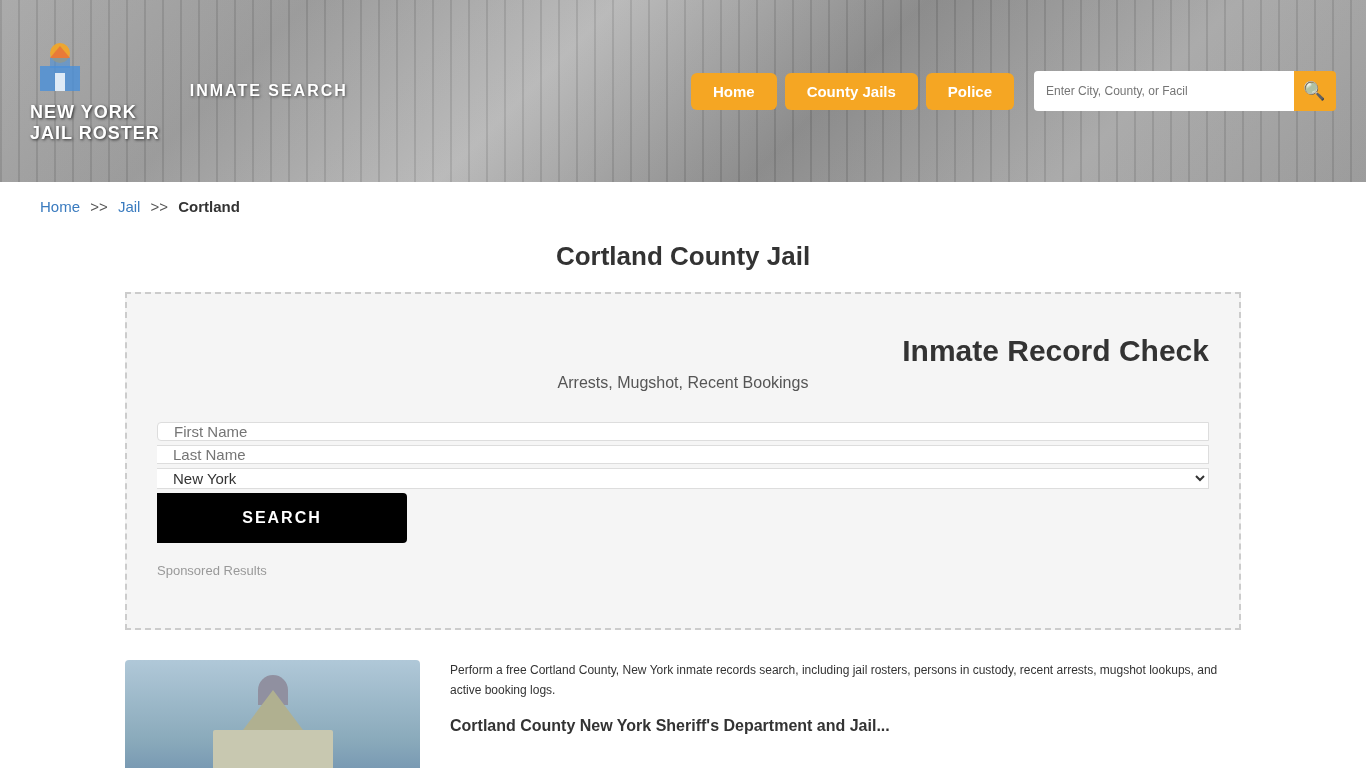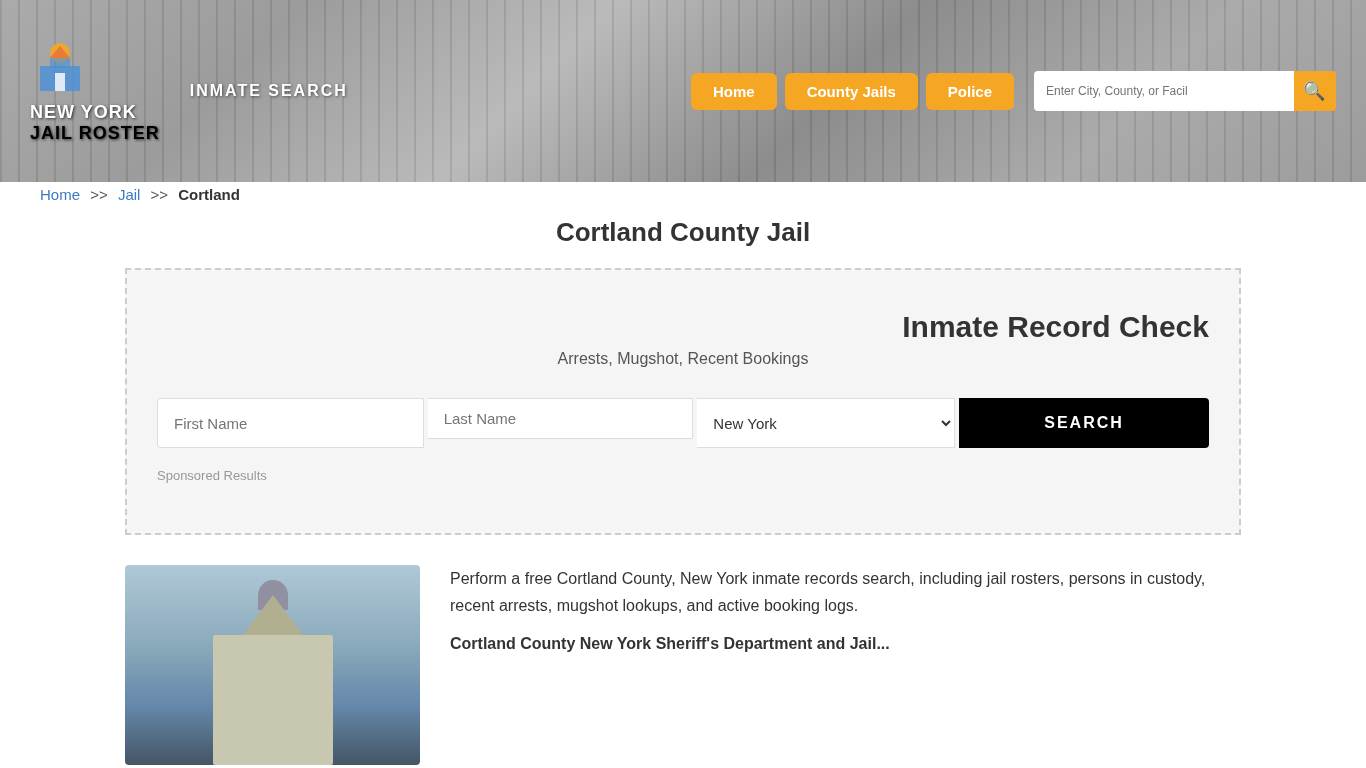--- a/index.html
+++ b/index.html
@@ -53,21 +53,21 @@
     .logo-text-line1 {
       font-size: 18px;
       font-weight: bold;
       color: #fff;
       text-shadow: 1px 1px 3px rgba(0,0,0,0.7);
       letter-spacing: 1px;
     }
     .logo-text-line2 {
       font-size: 18px;
       font-weight: bold;
-      color: #000000;
+      color: #ffffff;
       text-shadow: 1px 1px 3px rgba(0,0,0,0.7);
       letter-spacing: 1px;
     }
     .inmate-search-label {
       font-size: 16px;
       font-weight: bold;
       color: #fff;
       text-shadow: 1px 1px 3px rgba(0,0,0,0.5);
       letter-spacing: 2px;
       margin-right: auto;
@@ -113,21 +113,21 @@
       cursor: pointer;
       display: flex;
       align-items: center;
       justify-content: center;
       color: #fff;
       font-size: 18px;
     }
 
     
     .breadcrumb {
-      padding: 4px 40px;
+      padding: 16px 40px;
       font-size: 15px;
       color: #555;
     }
     .breadcrumb a {
       color: #3a7bbf;
       text-decoration: none;
     }
     .breadcrumb .sep {
       margin: 0 6px;
       color: #555;
@@ -164,20 +164,21 @@
       text-align: center;
       font-size: 16px;
       color: #555;
       margin-bottom: 30px;
     }
     .search-form {
       display: flex;
       gap: 4px;
       max-width: 1060px;
       margin: 0 auto;
+      flex-direction: column;
     }
     .search-first-name {
       flex: 1;
       height: 50px;
       padding: 0 16px;
       border: 1px solid #ddd;
       font-size: 15px;
       outline: none;
       border-radius: 4px 0 0 4px;
       color: #999;
@@ -273,21 +274,21 @@
       width: 30px;
       height: 30px;
       background: #9090a0;
       border-radius: 50% 50% 0 0;
     }
 
     .description-area {
       flex: 1;
     }
     .description-text {
-      font-size: 16px;
+      font-size: 12px;
       line-height: 1.7;
       color: #333;
       margin-bottom: 16px;
     }
     .description-subtitle {
       font-size: 16px;
       font-weight: bold;
       color: #333;
       margin-top: 10px;
     }

